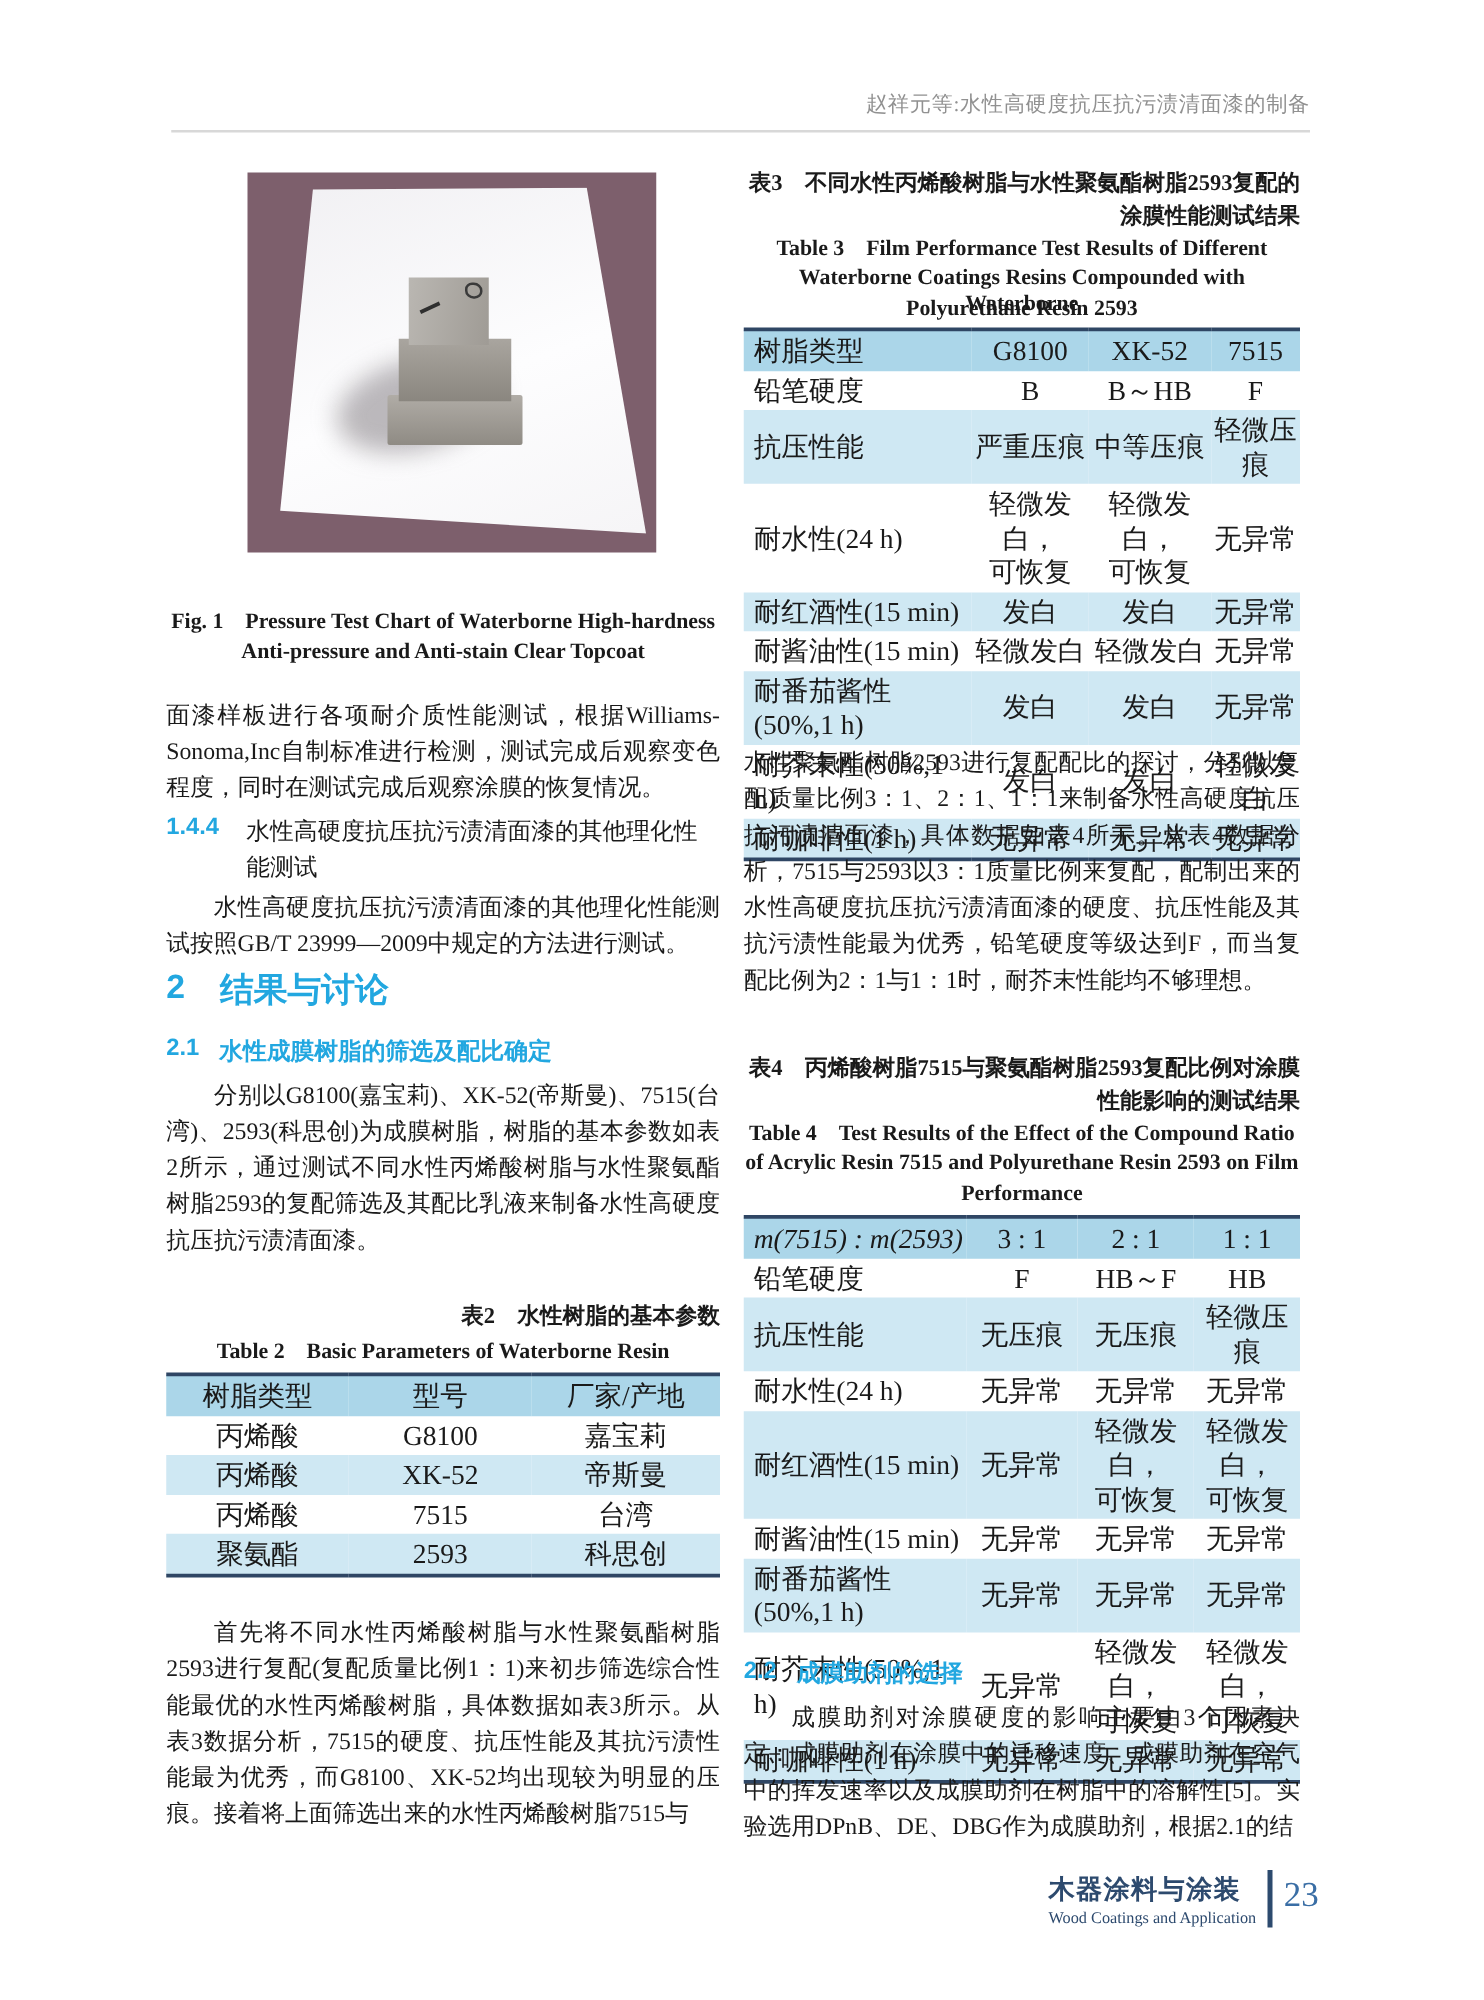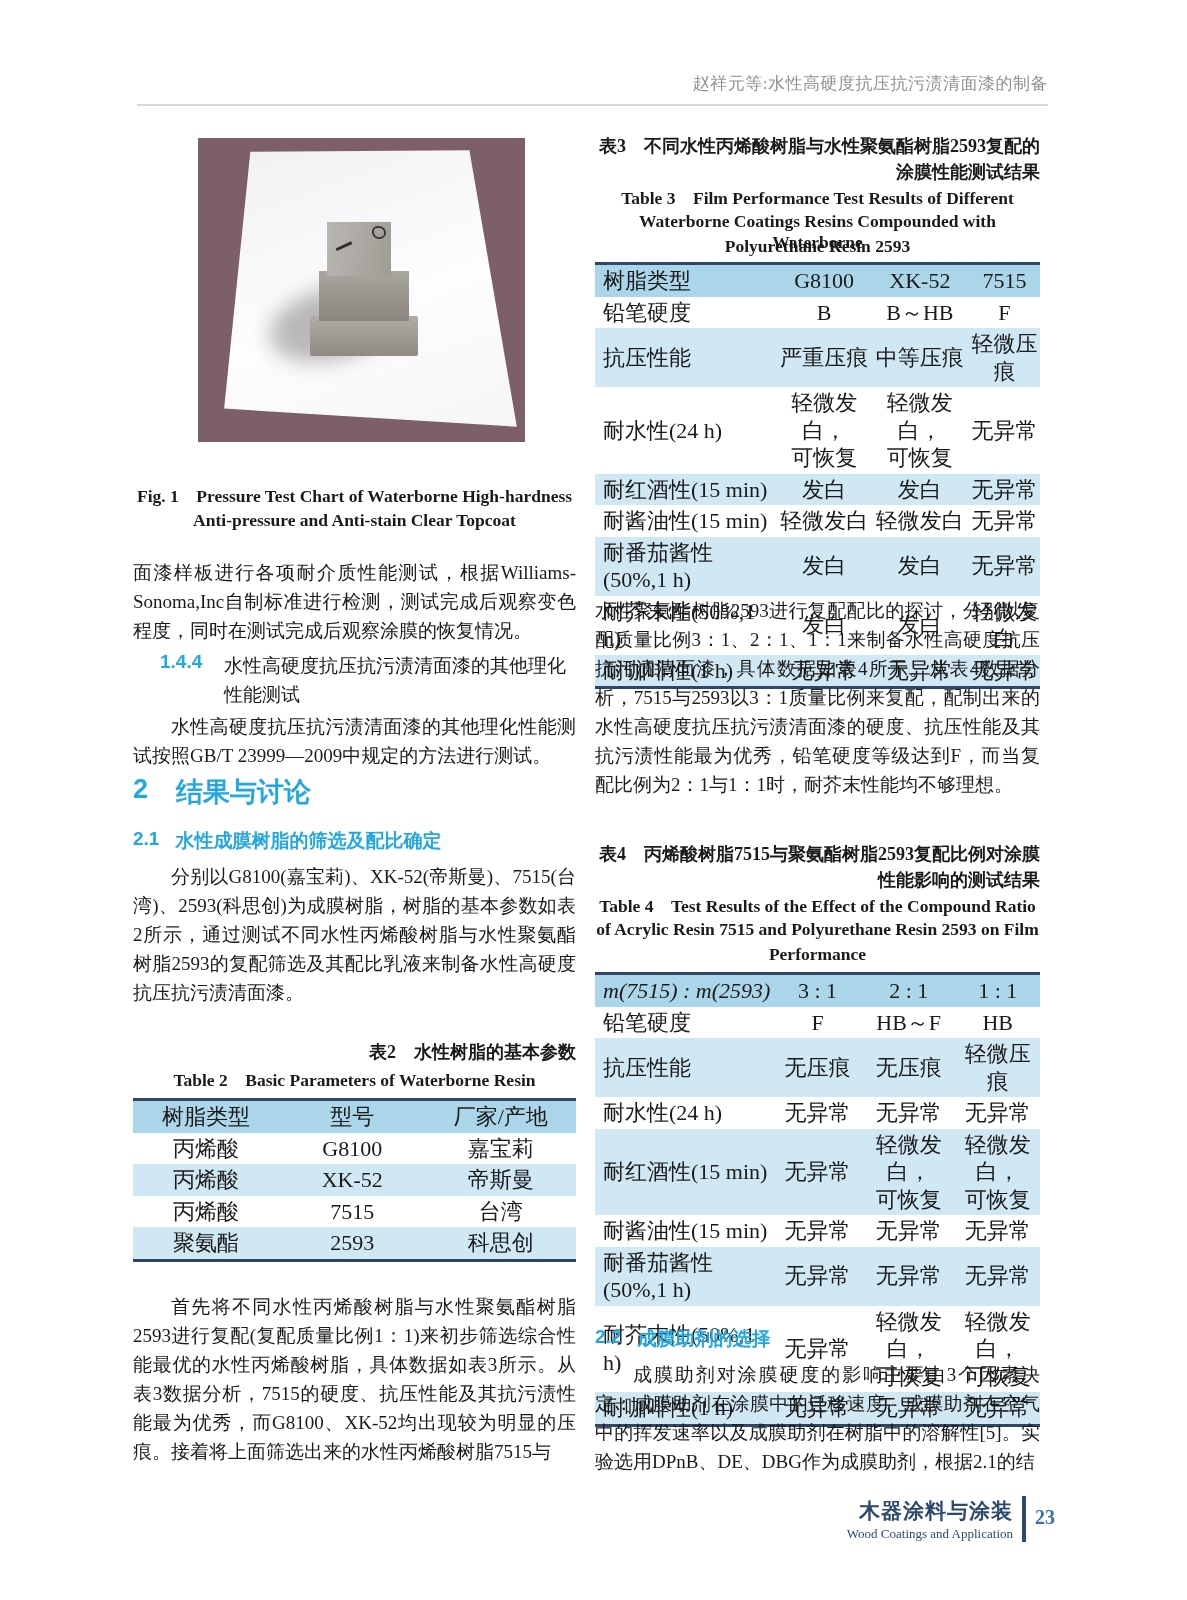--- a/index.html
+++ b/index.html
@@ -40,45 +40,45 @@
   .b-bottom{left:112px;top:178px;width:108px;height:40px;background:linear-gradient(#b0aca6,#8f8b84);border-radius:2px;}
   .b-mid{left:121px;top:133px;width:90px;height:50px;background:linear-gradient(#a9a59f,#8a867f);}
   .b-top{left:129px;top:84px;width:64px;height:54px;background:linear-gradient(100deg,#bab7b2,#9f9b95);}
   .mark-circle{position:absolute;right:5px;top:4px;width:14px;height:13px;border:2px solid #3a3a3a;
     border-radius:40% 50% 45% 50%;}
   .mark-scribble{position:absolute;left:7px;top:16px;width:17px;height:10px;border-bottom:3px solid #2f2f2f;
     transform:rotate(-25deg);}
   
   .h-sub{display:flex;font-family:"Liberation Sans",sans-serif;font-size:19px;font-weight:bold;}
   .h-sub .num{color:var(--accent);flex:0 0 auto;}
-  .h144 .num{width:64px;font-weight:bold;margin-left:27px;}
+  .h144 .num{width:64px;font-weight:bold;}
   .h144 .ttl{font-weight:normal;color:#1a1a1a;width:379px;font-size:19px;line-height:29px;
     font-family:"Liberation Serif",serif;}
   .h-main{display:flex;gap:28px;font-family:"Liberation Sans",sans-serif;font-size:27px;font-weight:bold;
     color:var(--accent);}
   .h-s2{gap:16px;color:var(--accent);}
   
   table.data-table{position:absolute;border-collapse:collapse;table-layout:fixed;
     border-top:3px solid var(--tbl-border);border-bottom:3px solid var(--tbl-border);
     font-size:22px;font-family:"Liberation Serif",serif;}
   .data-table th,.data-table td{font-weight:normal;text-align:center;vertical-align:middle;
     padding:2px 2px;line-height:1.25;height:29px;white-space:pre-line;}
   .data-table thead tr{background:var(--tbl-head);}
   .data-table tbody tr:nth-child(even){background:var(--tbl-stripe);}
   .data-table th:first-child,.data-table td:first-child{text-align:left;padding-left:8px;}
   #table2 th,#table2 td{text-align:center;padding-left:2px;height:31px;}
   #table4 thead th:first-child{font-style:italic;font-family:Liberation Serif, serif;}
   
   .footer{position:absolute;left:690px;top:1496px;width:365px;display:flex;align-items:center;
     justify-content:flex-end;gap:9px;}
-  .f-text{text-align:right;color:var(--footer-navy);}
+  .f-text{text-align:left;color:var(--footer-navy);}
   .f-cn{font-family:"Liberation Sans",sans-serif;font-weight:bold;font-size:21px;letter-spacing:1px;}
   .f-en{font-family:"Liberation Serif",serif;font-size:13px;margin-top:1px;}
   .f-bar{width:4px;height:46px;background:var(--footer-navy);}
-  .f-num{font-family:"Liberation Serif",serif;font-size:20px;color:var(--page-num);padding-bottom:4px;font-weight:bold;}
+  .f-num{font-family:"Liberation Serif",serif;font-size:28px;color:var(--page-num);padding-bottom:4px;}
 </style>
 </head>
 <body>
 
 <div class="page">
 
   <div class="running-head">赵祥元等:水性高硬度抗压抗污渍清面漆的制备</div>
   <div class="head-rule"></div>
 
   <figure class="photo">

